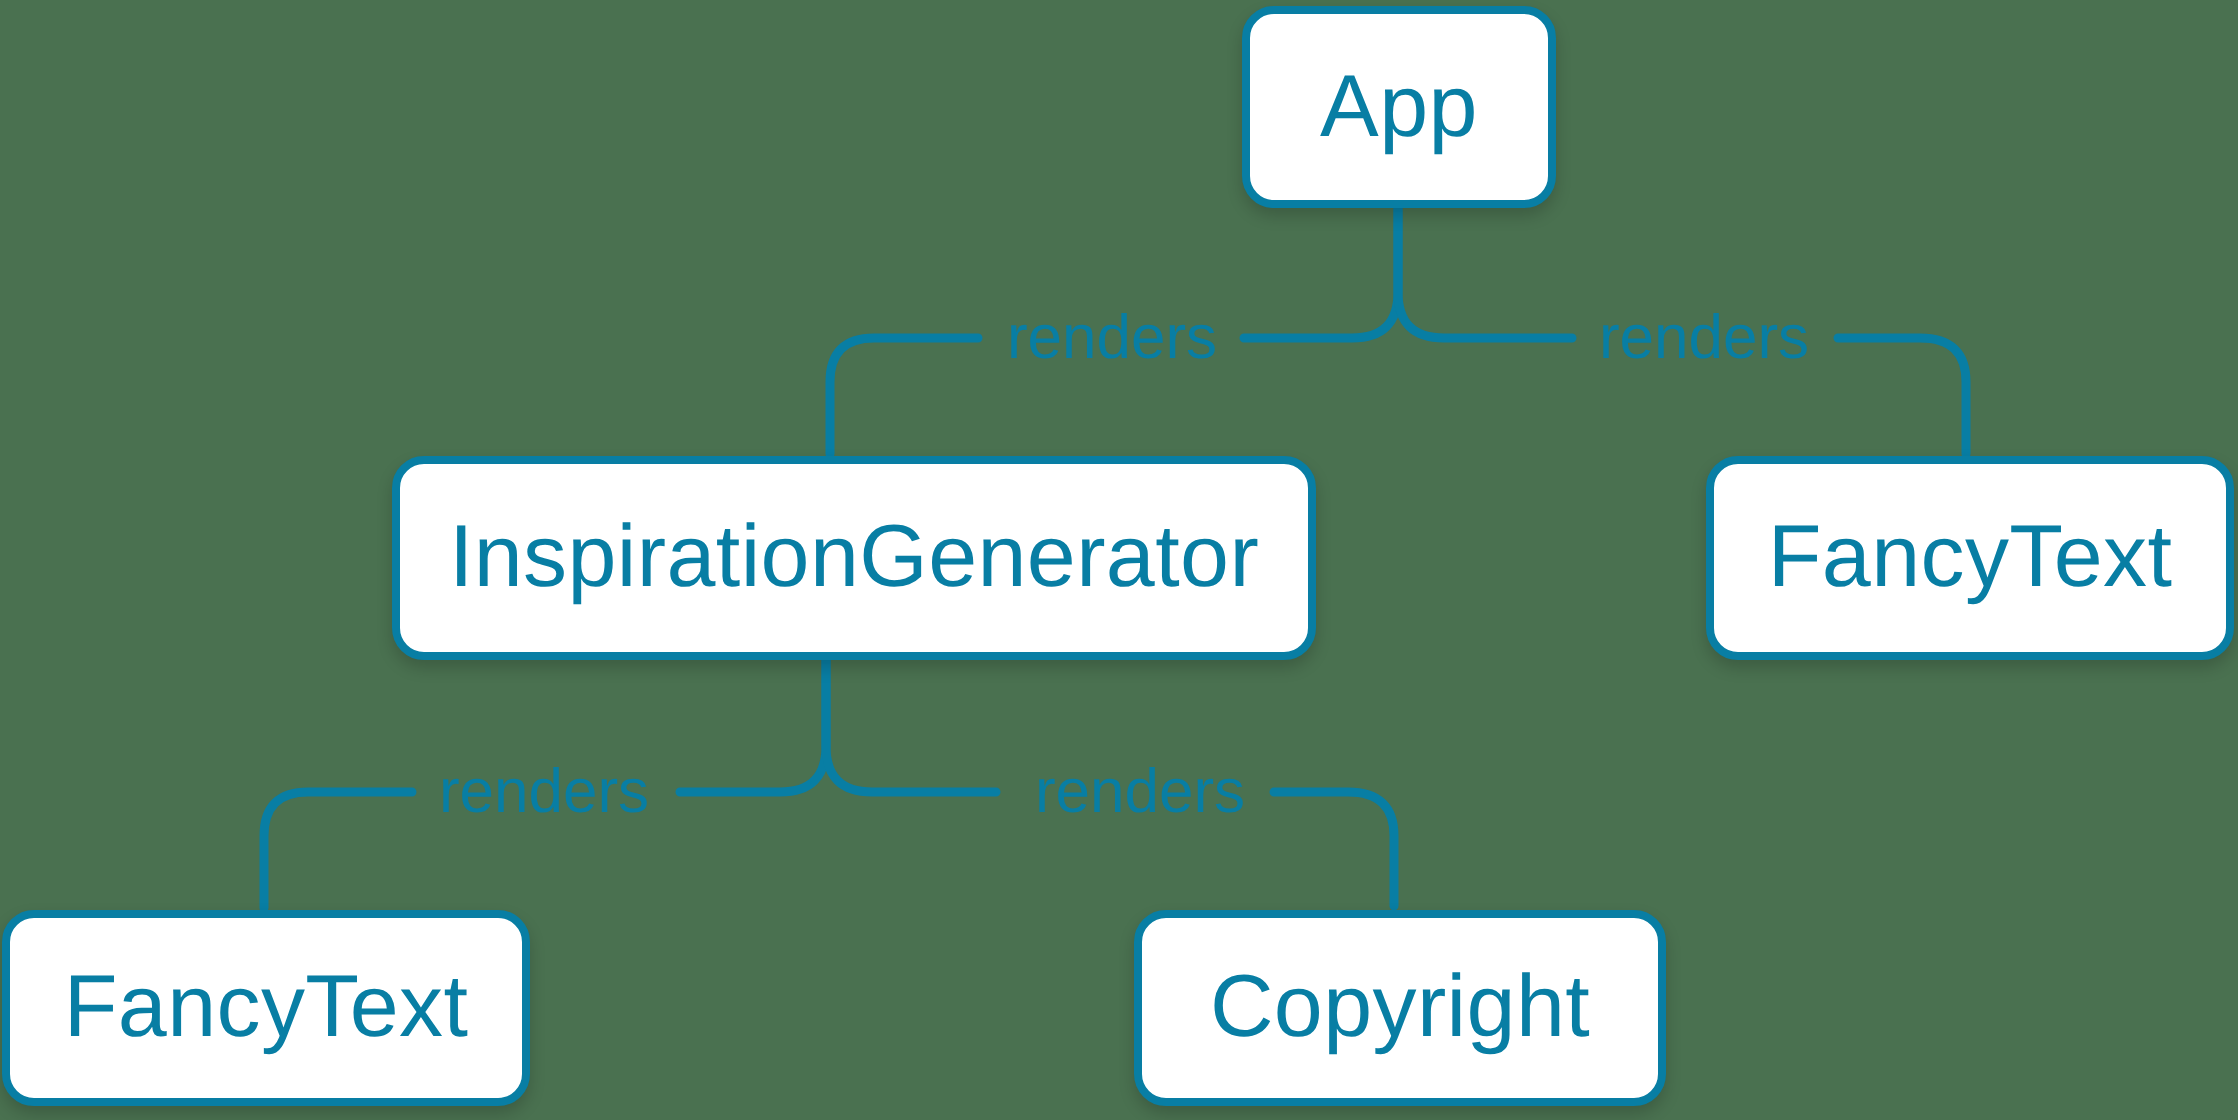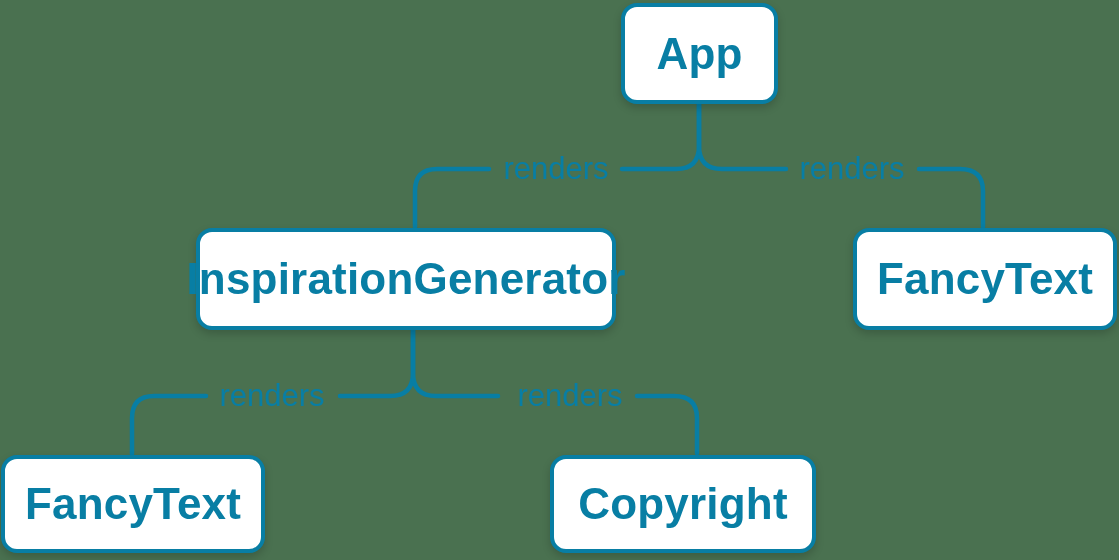--- a/index.html
+++ b/index.html
@@ -35,30 +35,30 @@
   .node {
     position: absolute;
     background: var(--node-fill);
     border: 4px solid var(--accent);
     border-radius: 16px;
     display: flex;
     align-items: center;
     justify-content: center;
     color: var(--accent);
     font-size: 44px;
-    font-weight: 700;
+    font-weight: 400;
     letter-spacing: 0.2px;
     box-shadow: 0 4px 8px rgba(0,0,0,0.18);
     white-space: nowrap;
   }
   .node-app            { left: 621px; top: 3px;   width: 157px; height: 101px; }
-  .node-inspiration    { left: 196px; top: 228px; width: 420px; height: 102px; }
+  .node-inspiration    { left: 196px; top: 228px; width: 462px; height: 102px; }
   .node-fancytext-top  { left: 853px; top: 228px; width: 264px; height: 102px; }
   .node-fancytext-btm  { left: 1px;   top: 455px; width: 264px; height: 98px; }
-  .node-copyright      { left: 550px; top: 455px; width: 266px; height: 98px; }
+  .node-copyright      { left: 567px; top: 455px; width: 266px; height: 98px; }
   .edge-label {
     position: absolute;
     transform: translate(-50%, -50%);
     color: var(--accent);
     font-size: 31px;
     font-weight: 400;
     white-space: nowrap;
   }
   .edge-label-1 { left: 556px; top: 169px; }
   .edge-label-2 { left: 852px; top: 169px; }

